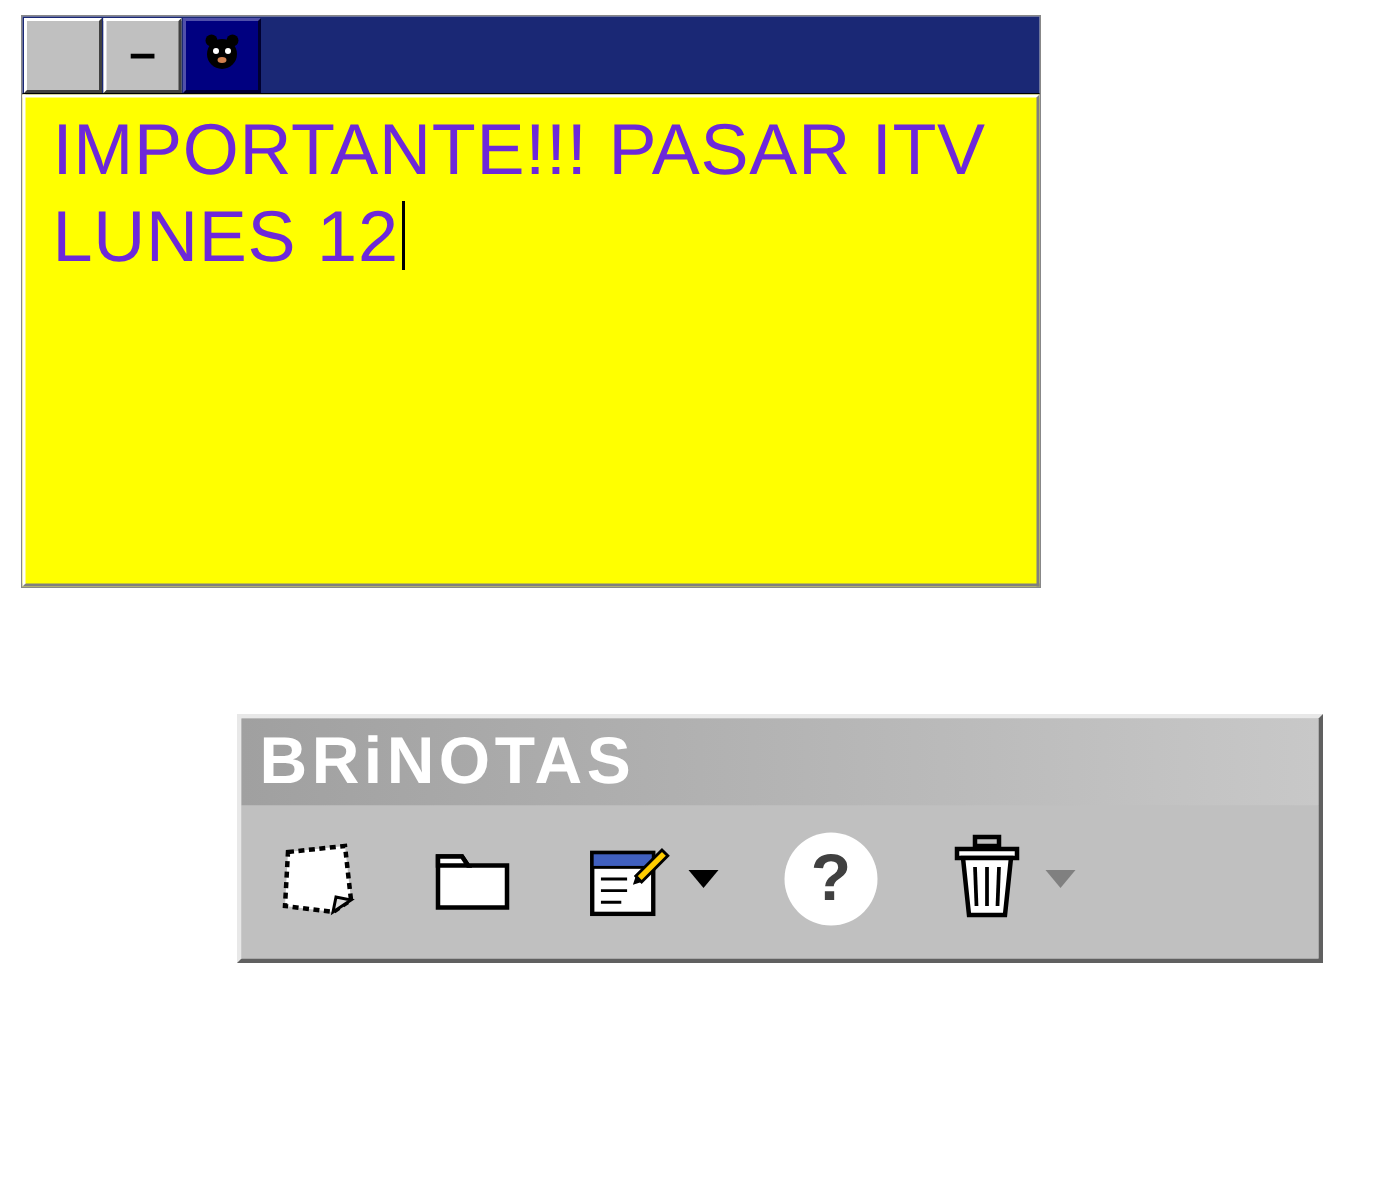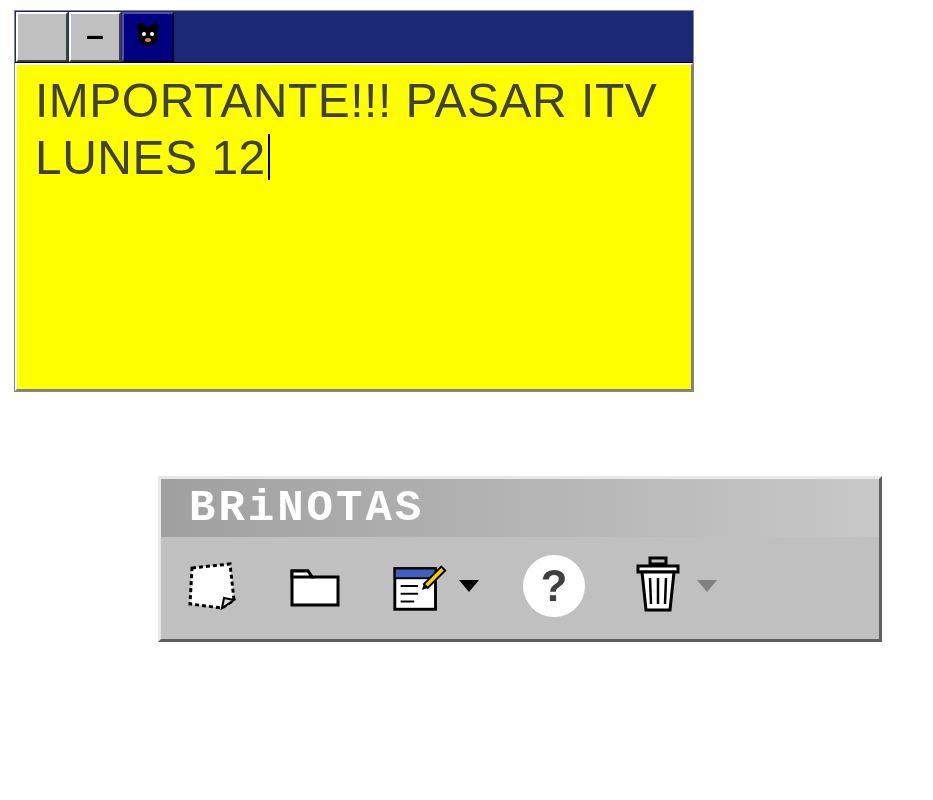--- a/index.html
+++ b/index.html
@@ -64,21 +64,21 @@
     .note-body {
       background: #ffff00;
       min-height: 328px;
       padding: 8px 18px;
       border-top: 2px solid #fff;
       border-left: 2px solid #fff;
       border-right: 2px solid #808080;
       border-bottom: 2px solid #808080;
     }
     .note-text {
-      color: #404040;
+      color: #6d28d9;
       font-size: 48px;
       font-family: Arial, sans-serif;
       letter-spacing: 0.5px;
       line-height: 1.15;
       word-wrap: break-word;
     }
     .cursor-caret {
       display: inline-block;
       width: 2px;
       height: 46px;
@@ -98,24 +98,24 @@
       background: #c0c0c0;
       border-top: 3px solid #e8e8e8;
       border-left: 3px solid #e8e8e8;
       border-right: 3px solid #606060;
       border-bottom: 3px solid #606060;
     }
     .toolbar-title {
       background: linear-gradient(to right, #a0a0a0, #c8c8c8);
       color: #ffffff;
       font-size: 44px;
-      font-family: Liberation Mono, monospace;
+      font-family: Liberation Sans, sans-serif;
       font-weight: bold;
       letter-spacing: 3px;
-      padding: 4px 14px 6px 28px;
+      padding: 4px 14px 6px 12px;
       height: 58px;
     }
     .toolbar-body {
       display: flex;
       align-items: center;
       padding: 18px 20px 22px 20px;
       gap: 42px;
       background: #c0c0c0;
     }
     .tool-btn {

